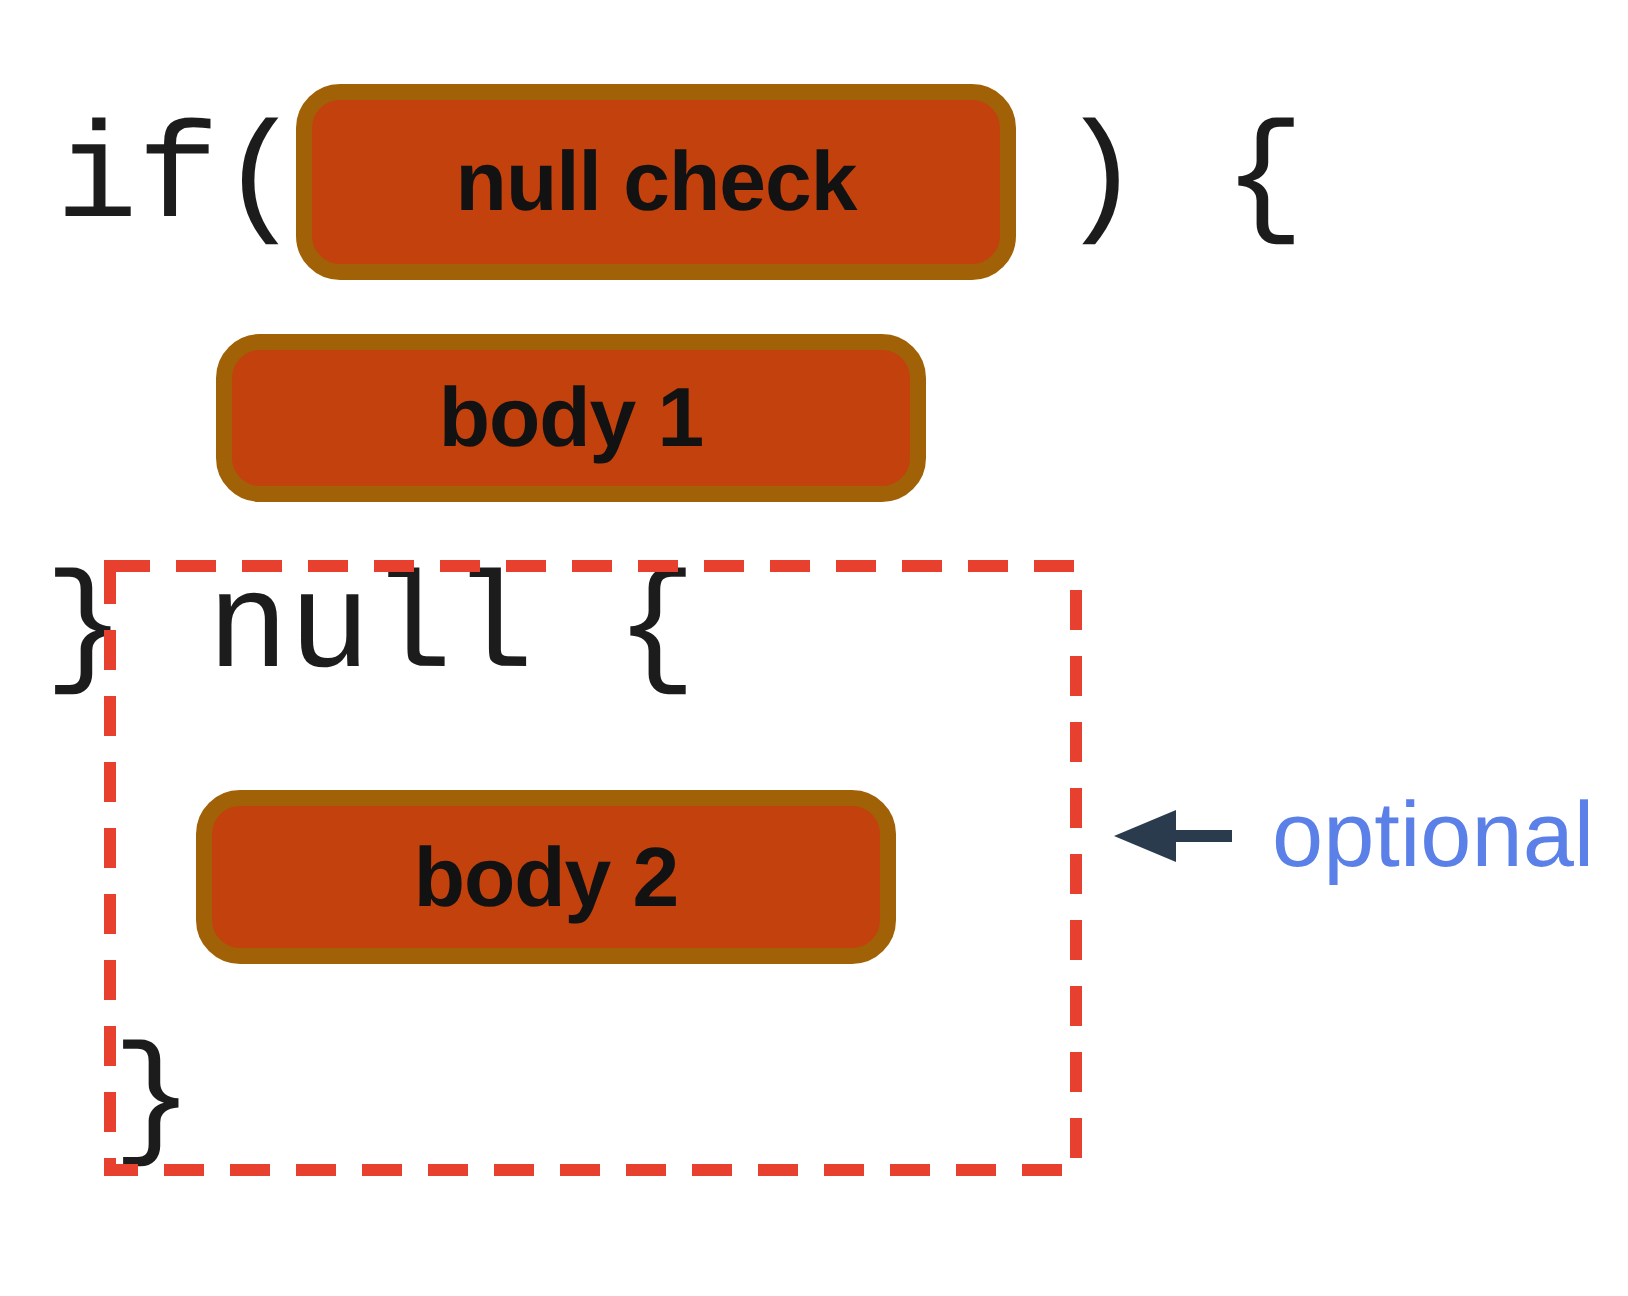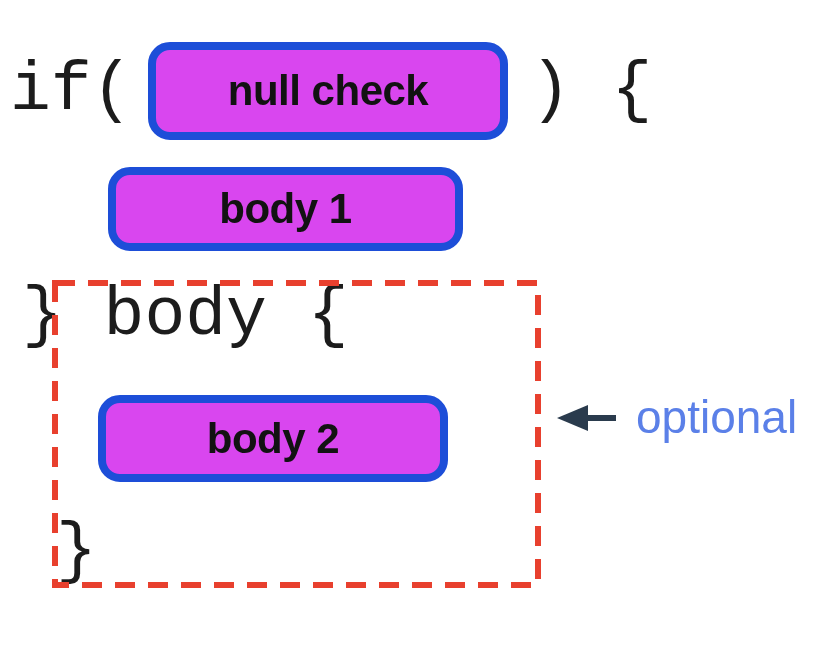--- a/index.html
+++ b/index.html
@@ -15,23 +15,23 @@
     font-family:"Liberation Mono","DejaVu Sans Mono",monospace;
     font-size:68px;
     line-height:68px;
     color:#1c1c1c;
     white-space:pre;
     z-index:2;
   }
   .bluebox{
     position:absolute;
     box-sizing:border-box;
-    border:8px solid #1d4ed8;
+    border:8px solid #a16207;
     border-radius:22px;
-    background:#d946ef;
+    background:#c2410c;
     display:flex;
     align-items:center;
     justify-content:center;
     z-index:3;
   }
   .bluebox .lbl{
     font-size:42px;
     font-weight:600;
     letter-spacing:-0.5px;
     color:#121212;
@@ -51,21 +51,21 @@
   .optional-label{
     position:absolute;
     left:636px;top:396px;
     font-size:46px;
     line-height:42px;
     color:#5b80e8;
     z-index:3;
     white-space:pre;
   }
   
-  .pos-if-open{left:10px;top:57px;}
+  .pos-if-open{left:28px;top:57px;}
   .pos-if-close{left:530px;top:57px;}
   .pos-else-line{left:22px;top:282px;}
   .pos-closing-brace{left:56px;top:518px;}
   
   .pos-null-check{left:148px;top:42px;width:360px;height:98px;}
   .pos-body1{left:108px;top:167px;width:355px;height:84px;}
   .pos-body2{left:98px;top:395px;width:350px;height:87px;}
 </style>
 </head>
 <body>
@@ -81,21 +81,21 @@
   <span class="code pos-if-close">) {</span>
 
   <div class="bluebox pos-body1">
     <span class="lbl">body 1</span>
   </div>
 
   <svg class="dashed-svg" width="490" height="310" viewBox="0 0 490 310" aria-hidden="true">
     <rect x="3" y="3" width="483" height="302" fill="none" stroke="#e8402e" stroke-width="6" stroke-dasharray="20 13"></rect>
   </svg>
 
-  <span class="code pos-else-line">} body {</span>
+  <span class="code pos-else-line">} null {</span>
 
   <div class="bluebox pos-body2">
     <span class="lbl">body 2</span>
   </div>
 
   <span class="code pos-closing-brace">}</span>
 
   <svg class="arrow-svg" width="70" height="32" viewBox="0 0 70 32" aria-hidden="true">
     <polygon points="5,16 36,3 36,29" fill="#2a3b4d"></polygon>
     <rect x="34" y="13" width="30" height="6" fill="#2a3b4d"></rect>

